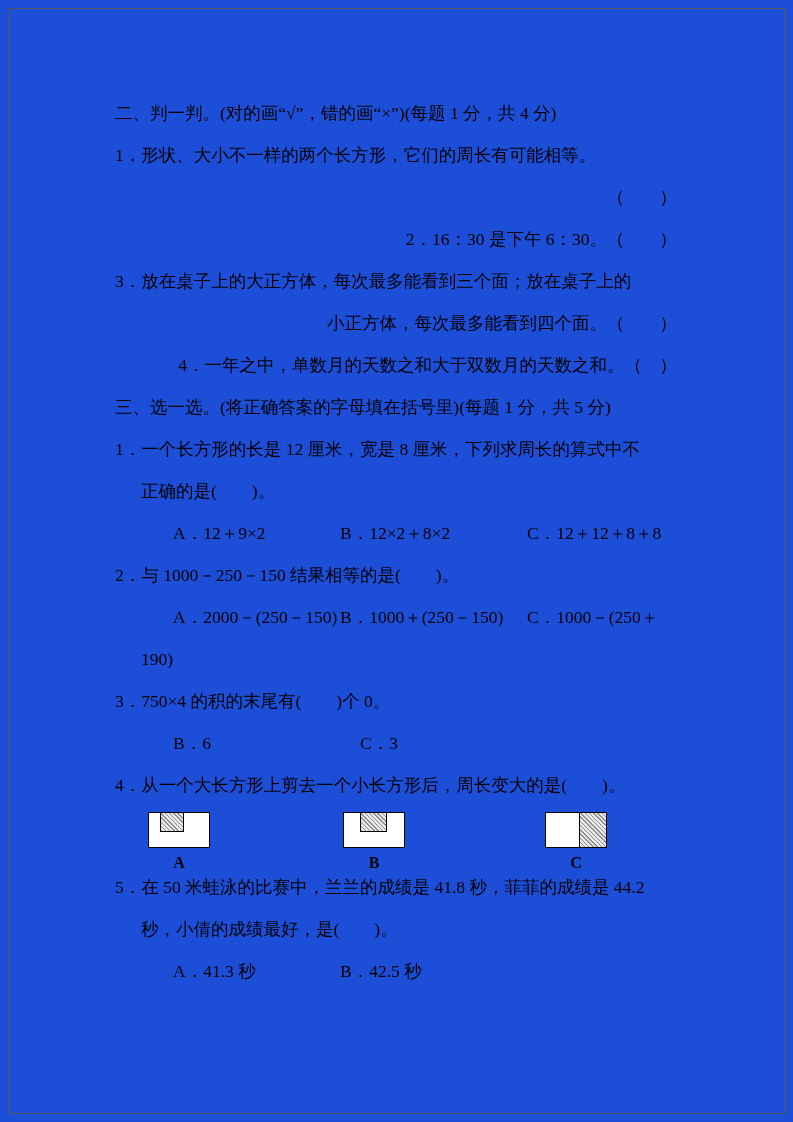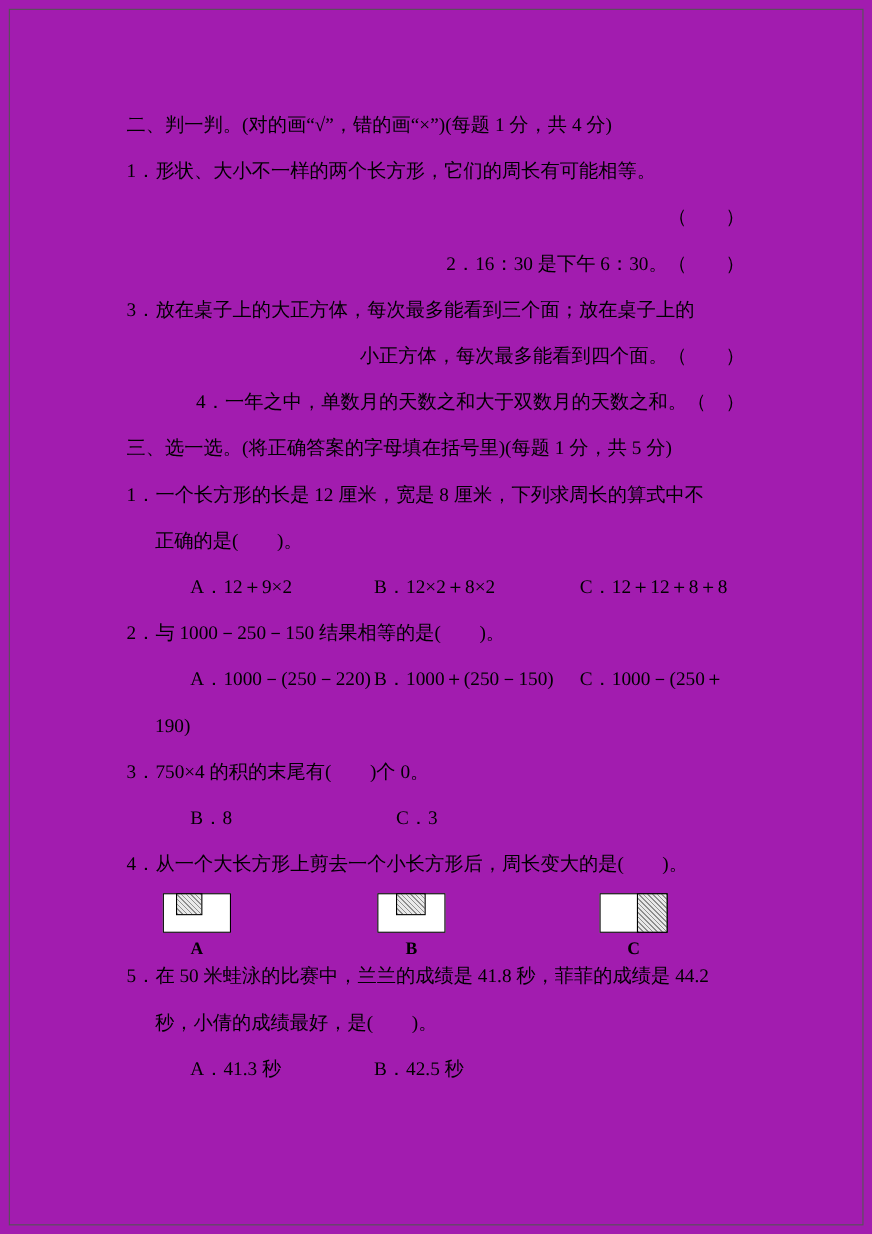--- a/index.html
+++ b/index.html
@@ -1,18 +1,18 @@
 <!DOCTYPE html>
 <html><head>
 <meta charset="utf-8">
 <style>
   * { margin:0; padding:0; box-sizing:border-box; }
   html,body { background:#ffffff; }
   .page {
-    position:relative; width:793px; height:1122px; background:#a21caf; color:#000;
+    position:relative; width:793px; height:1122px; background:#1d4ed8; color:#000;
     font-family:"Liberation Serif","DejaVu Serif",serif; font-size:17.5px; overflow:hidden;
   }
   .frame { position:absolute; inset:8px; border:1px solid #555; pointer-events:none; }
   .content { position:absolute; left:115px; top:92px; width:562px; }
   .row { line-height:42px; height:42px; white-space:nowrap; }
   .right { text-align:right; }
   .split { display:flex; justify-content:flex-end; }
   .indent { padding-left:26px; }
   .choices { display:flex; padding-left:58px; }
   .ca { width:167px; } .cb { width:187px; } .cc { flex:1; }
@@ -64,29 +64,29 @@
     <div class="row"><span class="num">1．</span><span>一个长方形的长是 12 厘米，宽是 8 厘米，下列求周长的算式中不</span></div>
     <div class="row indent">正确的是(　　)。</div>
     <div class="row choices">
       <span class="ca">A．12＋9×2</span>
       <span class="cb">B．12×2＋8×2</span>
       <span class="cc">C．12＋12＋8＋8</span>
     </div>
 
     <div class="row"><span class="num">2．</span><span>与 1000－250－150 结果相等的是(　　)。</span></div>
     <div class="row choices">
-      <span class="ca">A．1000－(250－220)</span>
+      <span class="ca">A．2000－(250－150)</span>
       <span class="cb">B．1000＋(250－150)</span>
       <span class="cc">C．1000－(250＋</span>
     </div>
     <div class="row indent">190)</div>
 
     <div class="row"><span class="num">3．</span><span>750×4 的积的末尾有(　　)个 0。</span></div>
     <div class="row choices">
-      <span class="cb">B．8</span>
+      <span class="cb">B．6</span>
       <span class="cc">C．3</span>
     </div>
 
     <div class="row"><span class="num">4．</span><span>从一个大长方形上剪去一个小长方形后，周长变大的是(　　)。</span></div>
 
     <div class="figrow">
       <div class="fig fig-a">
         <div class="hatch hatch-a"></div>
         <div class="figlabel">A</div>
       </div>

